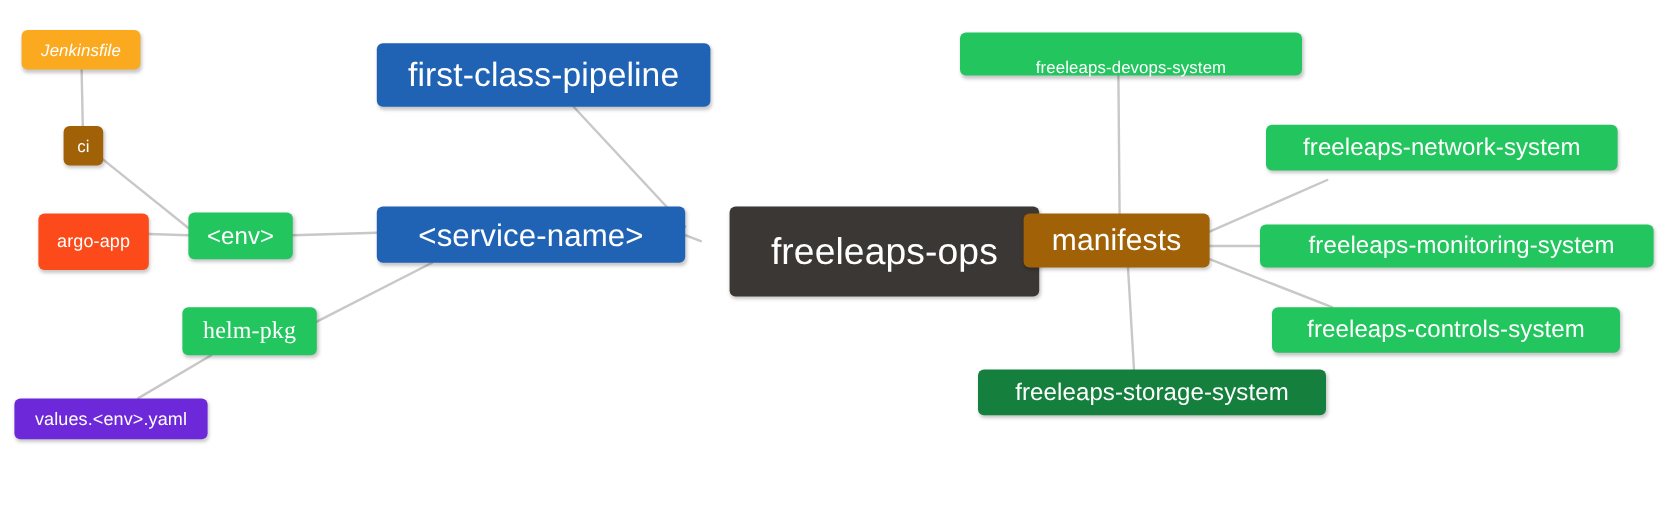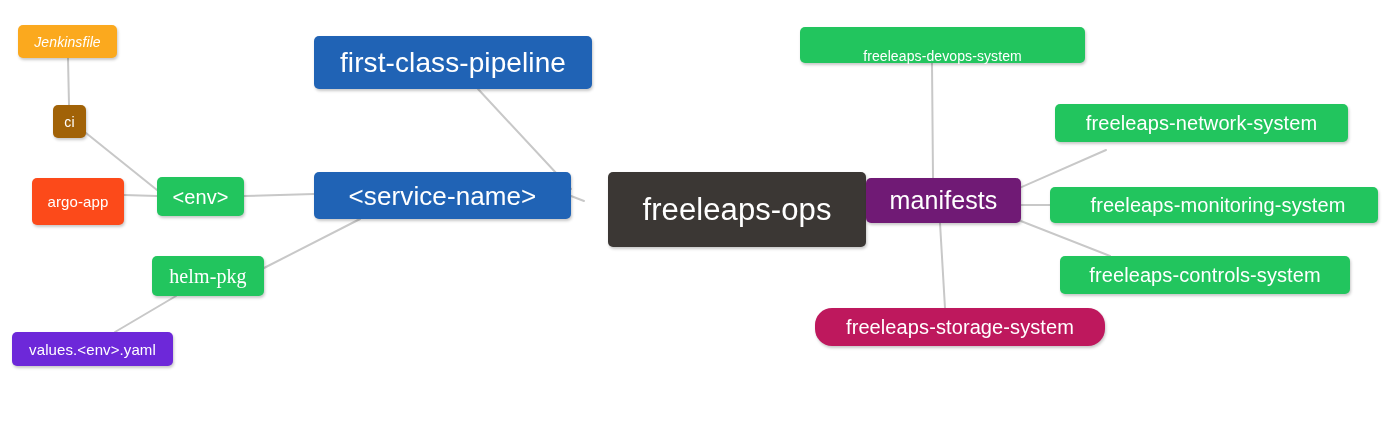--- a/index.html
+++ b/index.html
@@ -92,32 +92,32 @@
       </div>
       <div class="node c-blue" style="left: 314px; top: 36px; width: 278px; height: 53px; font-size: 28px; background: rgb(32, 99, 181);">
         <span class="node-label">first-class-pipeline</span>
       </div>
       <div class="node c-blue" style="left: 314px; top: 172px; width: 257px; height: 47px; font-size: 26px; background: rgb(32, 99, 181);">
         <span class="node-label">&lt;service-name&gt;</span>
       </div>
       <div class="node c-root" style="left: 584px; top: 172px; width: 258px; height: 75px; font-size: 31px; background: rgb(59, 55, 52); margin-left: 24px;">
         <span class="node-label">freeleaps-ops</span>
       </div>
-      <div class="node c-blue" style="left: 853px; top: 178px; width: 155px; height: 45px; font-size: 25px; background: #701a75; margin-left: 13px;">
+      <div class="node c-blue" style="left: 853px; top: 178px; width: 155px; height: 45px; font-size: 25px; background: #a16207;">
         <span class="node-label">manifests</span>
       </div>
       <div class="node c-green" style="left: 800px; top: 27px; width: 285px; height: 36px; font-size: 14px; background: rgb(34, 197, 94); align-items: flex-end;">
         <span class="node-label">freeleaps-devops-system</span>
       </div>
       <div class="node c-green" style="left: 1055px; top: 104px; width: 293px; height: 38px; font-size: 20px; background: rgb(34, 197, 94);">
         <span class="node-label">freeleaps-network-system</span>
       </div>
       <div class="node c-green" style="left: 1050px; top: 187px; width: 328px; height: 36px; font-size: 20px; background: rgb(34, 197, 94); padding-left: 20px;">
         <span class="node-label">freeleaps-monitoring-system</span>
       </div>
       <div class="node c-green" style="left: 1060px; top: 256px; width: 290px; height: 38px; font-size: 20px; background: rgb(34, 197, 94);">
         <span class="node-label">freeleaps-controls-system</span>
       </div>
-      <div class="node c-green" style="left: 815px; top: 308px; width: 290px; height: 38px; font-size: 20px; background: #be185d; border-radius: 17px;">
+      <div class="node c-green" style="left: 815px; top: 308px; width: 290px; height: 38px; font-size: 20px; background: #15803d;">
         <span class="node-label">freeleaps-storage-system</span>
       </div>
     </div>
 </div>
 
 </body></html>

